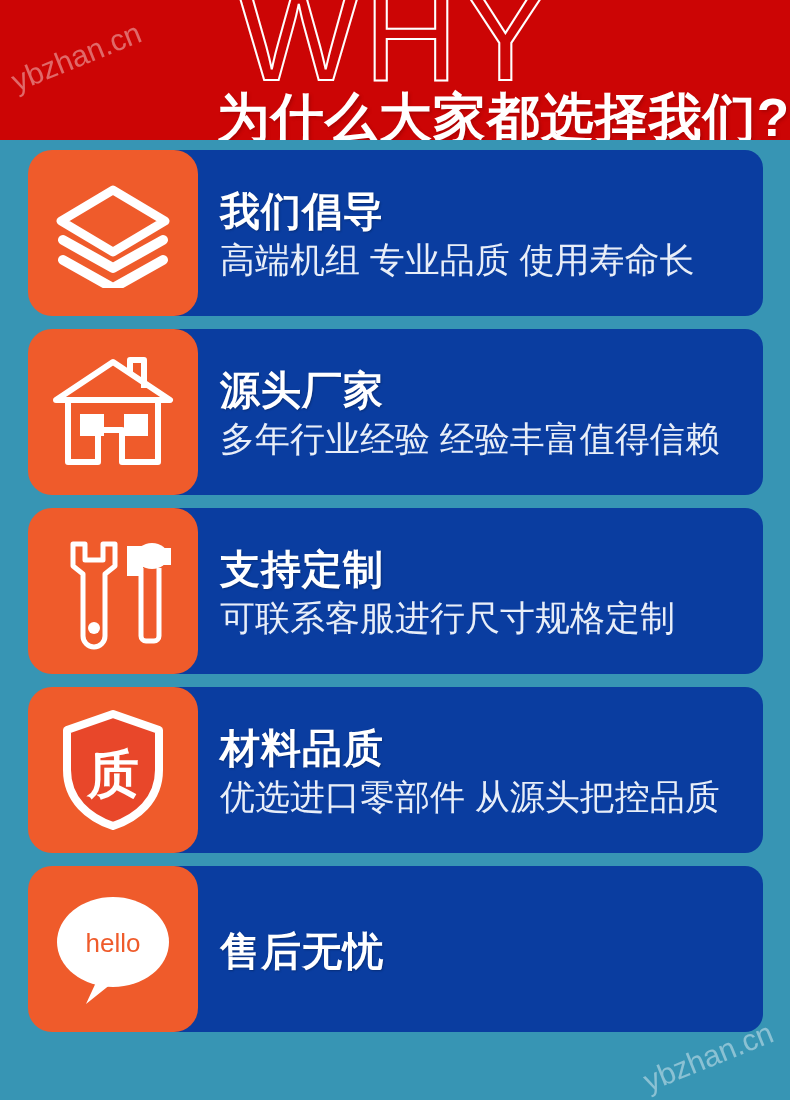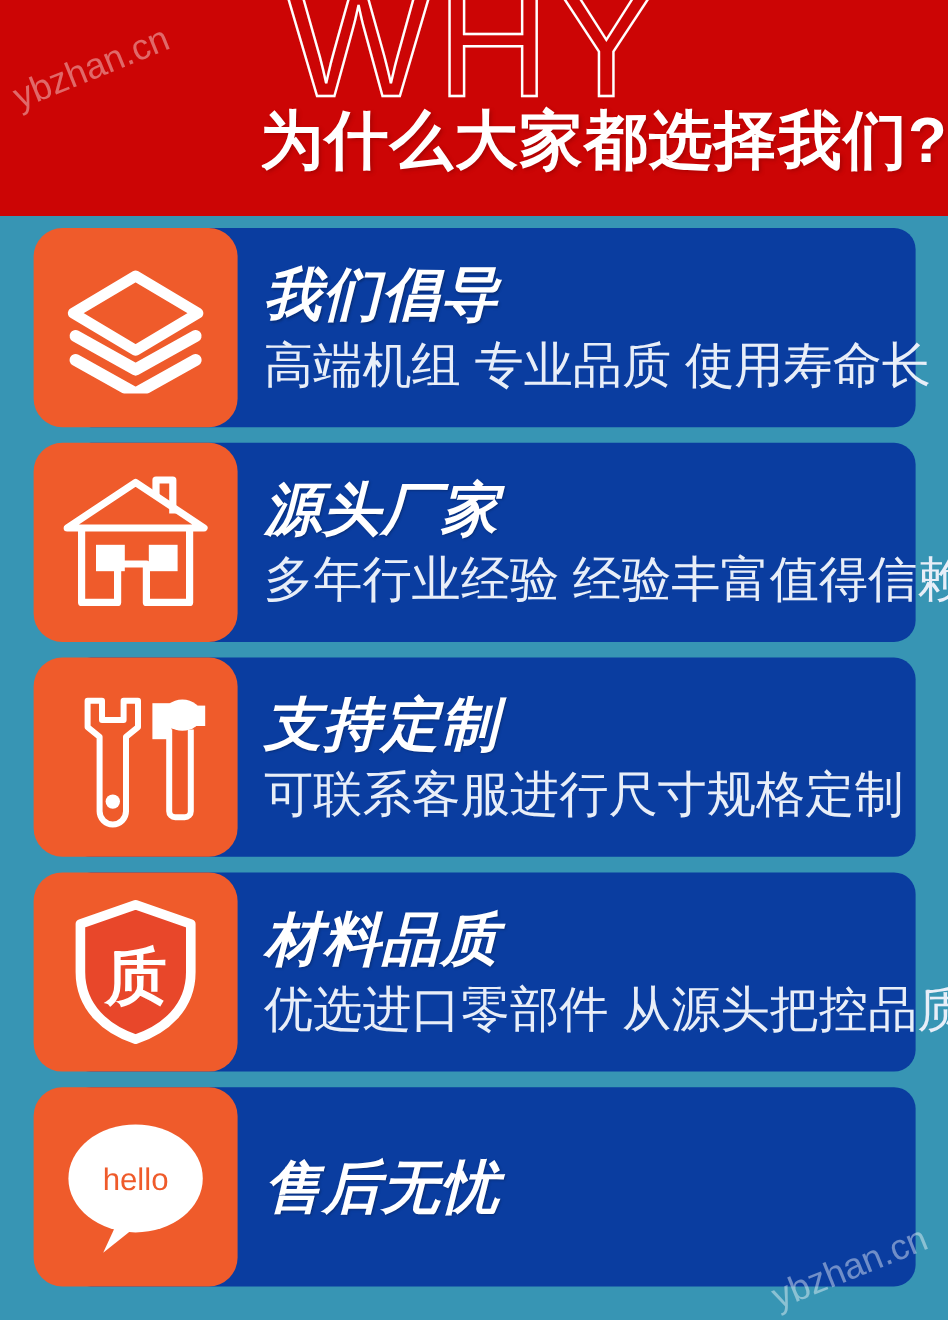--- a/index.html
+++ b/index.html
@@ -12,21 +12,21 @@
     background: #3795b4;
     font-family: "Liberation Sans", "DejaVu Sans", sans-serif;
     overflow: hidden;
     position: relative;
   }
 
   
   .header {
     position: relative;
     width: 790px;
-    height: 180px;
+    height: 140px;
     background: #cc0505;
     overflow: hidden;
   }
   .why-outline {
     position: absolute;
     left: 0;
     top: -30px;
     width: 790px;
     text-align: center;
     font-size: 130px;
@@ -93,30 +93,29 @@
     position: relative;
     z-index: 2;
     margin-left: 22px;
     display: flex;
     flex-direction: column;
     justify-content: center;
     padding-top: 4px;
   }
   .card-title {
     color: #ffffff;
-    font-size: 48px;
+    font-size: 40px;
     font-weight: bold;
     line-height: 1.1;
     letter-spacing: 1px;
     text-shadow: 1px 1px 2px rgba(0,0,0,0.25);
-    font-style: italic;
   }
   .card-sub {
     color: #e8eef8;
-    font-size: 41px;
+    font-size: 35px;
     font-weight: 500;
     line-height: 1.2;
     margin-top: 6px;
     letter-spacing: 0px;
     white-space: nowrap;
   }
   .card-sub.tight {
     font-size: 29px;
     letter-spacing: -1px;
   }

